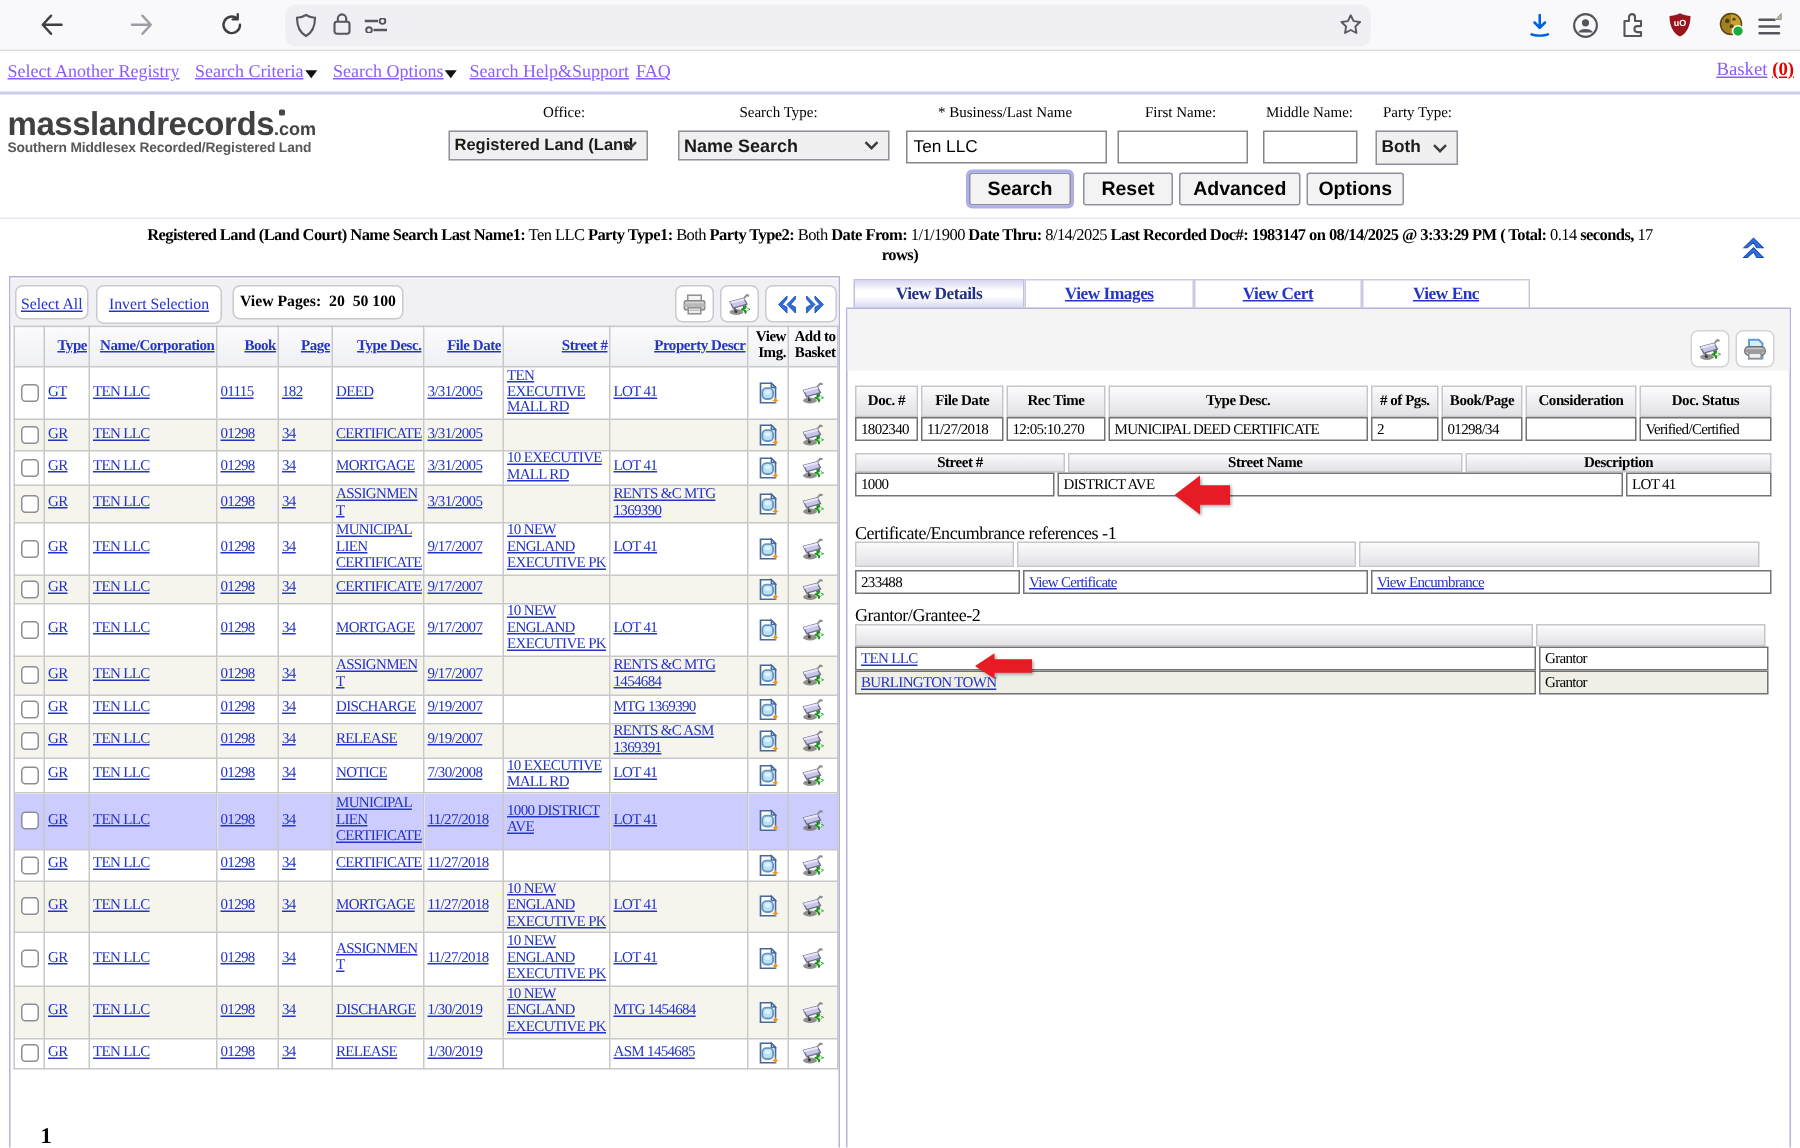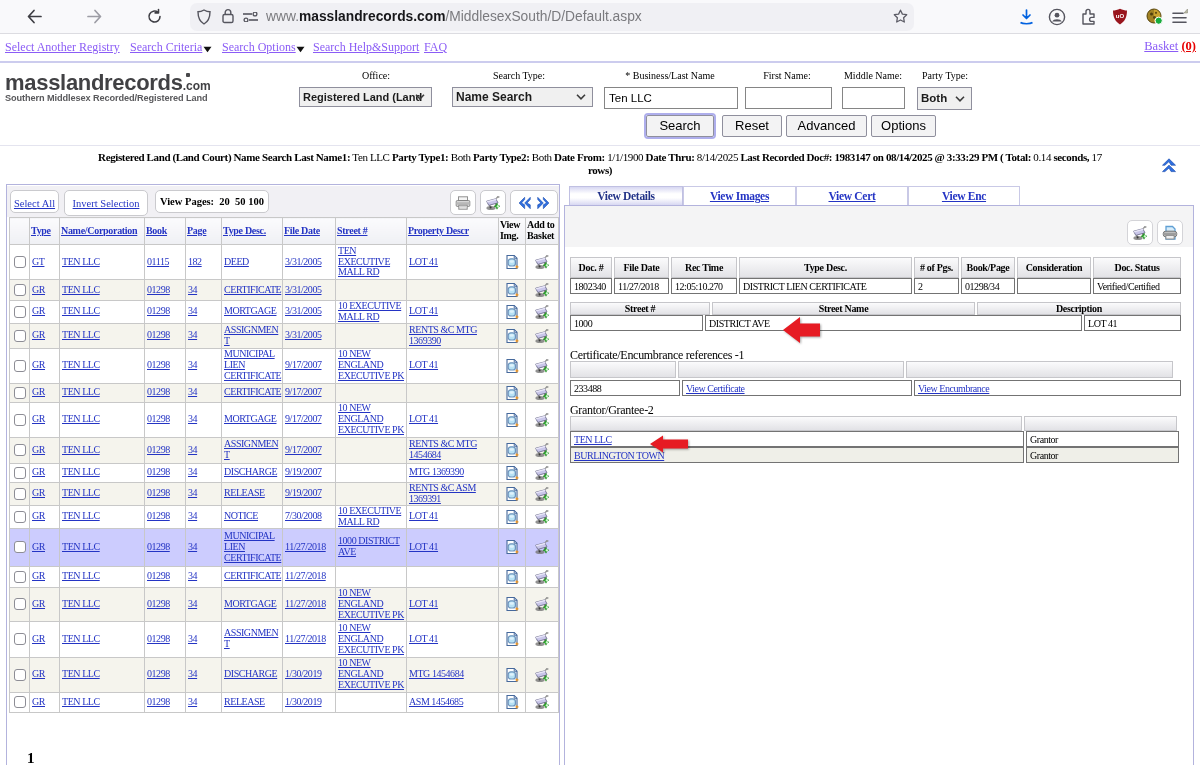--- a/index.html
+++ b/index.html
@@ -19,31 +19,31 @@
 
 #hdr {position:absolute; left:0; top:65px; width:1200px; height:81px; background:#fff; border-bottom:1px solid #e4e4ef;}
 .logo1 {position:absolute; left:5px; top:5px; font-family:"Liberation Sans",sans-serif; font-weight:bold; font-size:22px; letter-spacing:-0.3px; color:#414144;}
 .logo2 {font-size:12px; letter-spacing:0;}
 .logo3 {position:absolute; left:5px; top:28px; font-family:"Liberation Sans",sans-serif; font-weight:bold; font-size:9.2px; color:#59595c; letter-spacing:-0.1px;}
 .flabel {position:absolute; top:5px; font-size:10px; color:#000; text-align:center; white-space:nowrap;}
 select,input[type=text] {font-family:"Liberation Sans",sans-serif; position:absolute;}
 .sel {position:absolute; background:#f0f0f0; border:1px solid #8f8f9d; font-family:"Liberation Sans",sans-serif; font-size:11px; font-weight:bold; color:#1b1b1b; line-height:18px; padding-left:3px; overflow:hidden; white-space:nowrap;}
 .sel .selarr {position:absolute; right:6px; top:50%; margin-top:-3px;}
 input[type=text] {background:#fff; border:1px solid #858585; font-size:11.5px; padding-left:4px;}
-.btn {position:absolute; top:50px; height:22px; background:#f3f3f4; border:1px solid #8f8f9d; border-radius:2px; font-family:"Liberation Sans",sans-serif; font-size:13px; color:#000; text-align:center; line-height:20px;}
+.btn {position:absolute; top:50px; height:22px; background:#f3f3f4; border:1px solid #8f8f9d; border-radius:2px; font-family:"Liberation Sans",sans-serif; font-size:13px; color:#000; text-align:center; line-height:20px;font-weight:bold;}
 
 #status {position:absolute; left:85px; top:151px; width:1030px; text-align:center; font-size:11px; letter-spacing:-0.38px; line-height:13px; color:#000;}
 
 #lpanel {position:absolute; left:6px; top:184px; width:554px; height:600px; border:1px solid #b3b3dd; background:#fff;}
 #ltoolbar {position:absolute; left:0px; top:1px; width:552px; height:31px; background:#f1f0f4;}
 .tbox {position:absolute; background:#fff; border:1px solid #cacace; border-radius:5px;}
 .tbox a {font-size:10.5px;}
 #restab {position:absolute; left:2px; top:32px; border-collapse:collapse; table-layout:fixed; width:549px; font-size:10px; letter-spacing:-0.45px; line-height:10.9px;}
 #restab td, #restab th {border:1px solid #c8c8c8; padding:0 2px; vertical-align:middle; overflow:hidden;}
-#restab th {background:linear-gradient(#fbfbfd,#eff0f4); font-size:10px; letter-spacing:-0.3px; text-align:left; padding:2px 1px;}
+#restab th {background:linear-gradient(#fbfbfd,#eff0f4); font-size:10px; letter-spacing:-0.3px; text-align:right; padding:2px 1px;}
 #restab td {text-align:left;}
 #restab tr.alt td {background:#f5f4ed;}
 #restab tr.hl td {background:#ccccfe;}
 #restab input[type=checkbox] {appearance:none; -webkit-appearance:none; width:12px; height:12px; border:1px solid #8d8d95; border-radius:3px; background:#fff; display:block; margin:0 auto;}
 .cic {display:block; margin:0 auto; width:16px; height:16px;}
 
 .tab {position:absolute; top:186px; height:20px; text-align:center; font-size:11.5px; letter-spacing:-0.3px; font-weight:bold; line-height:19px;}
 .tab.on {background:linear-gradient(#d7d7f2,#ffffff 38%,#ffffff 60%,#d8d8f2); border:1px solid #c0c0e2; color:#223288;}
 .tab.off a, .tab.on {font-size:11.5px;}
 .tab.off {background:#fff; border:1px solid #c9c9e6;}
@@ -126,21 +126,20 @@
   <svg class="abs" style="left:222px;top:8px" width="12" height="16" viewBox="0 0 12 16">
       <rect x="1" y="6.5" width="10" height="8" rx="1.6" fill="none" stroke="#55555e" stroke-width="1.4"></rect>
       <path d="M3.2 6.5 V4.4 a2.8 2.8 0 0 1 5.6 0 V6.5" fill="none" stroke="#55555e" stroke-width="1.4"></path>
     </svg>
   <svg class="abs" style="left:243px;top:12px" width="15" height="10" viewBox="0 0 15 10">
       <line x1="0" y1="2" x2="9" y2="2" stroke="#55555e" stroke-width="1.6"></line>
       <circle cx="12" cy="2" r="1.9" fill="none" stroke="#55555e" stroke-width="1.3"></circle>
       <line x1="6" y1="8" x2="15" y2="8" stroke="#55555e" stroke-width="1.6"></line>
       <circle cx="3" cy="8" r="1.9" fill="none" stroke="#55555e" stroke-width="1.3"></circle>
     </svg>
-  <div class="urltxt"><span class="gray">www.</span><span style="font-weight:bold;color:#17171a">masslandrecords.com</span><span class="gray">/MiddlesexSouth/D/Default.aspx</span></div>
   <svg class="abs" style="left:893px;top:9px" width="15" height="15" viewBox="0 0 15 15">
       <path d="M7.5 1.2 l1.9 3.9 4.3 0.6 -3.1 3 0.7 4.3 -3.8 -2 -3.8 2 0.7 -4.3 -3.1 -3 4.3 -0.6 z" fill="none" stroke="#5c5c66" stroke-width="1.3" stroke-linejoin="round"></path>
     </svg>
   <svg class="abs" style="left:1019px;top:9px" width="15" height="16" viewBox="0 0 15 16">
       <path d="M7.5 1 v8 M4 6 l3.5 3.5 L11 6" fill="none" stroke="#0061e0" stroke-width="1.7" stroke-linecap="round" stroke-linejoin="round"></path>
       <path d="M1.5 13.5 a6.5 2 0 0 0 12 0" fill="none" stroke="#0061e0" stroke-width="1.6"></path>
     </svg>
   <svg class="abs" style="left:1048px;top:8px" width="18" height="18" viewBox="0 0 18 18">
       <circle cx="9" cy="9" r="7.6" fill="none" stroke="#55555e" stroke-width="1.4"></circle>
       <circle cx="9" cy="7.2" r="2.4" fill="#55555e"></circle>
@@ -709,21 +708,21 @@
       <col style="width:45px">
       <col style="width:54px">
       <col style="width:74px">
       <col style="width:88px">
     </colgroup>
   <tbody>
       <tr style="height:16px">
         <td>1802340</td>
         <td>11/27/2018</td>
         <td>12:05:10.270</td>
-        <td>DISTRICT LIEN CERTIFICATE</td>
+        <td>MUNICIPAL DEED CERTIFICATE</td>
         <td>2</td>
         <td>01298/34</td>
         <td></td>
         <td>Verified/Certified</td>
       </tr>
 </tbody>
   </table>
 
 <table class="dh" style="left:568px;top:300px">
   <colgroup>

